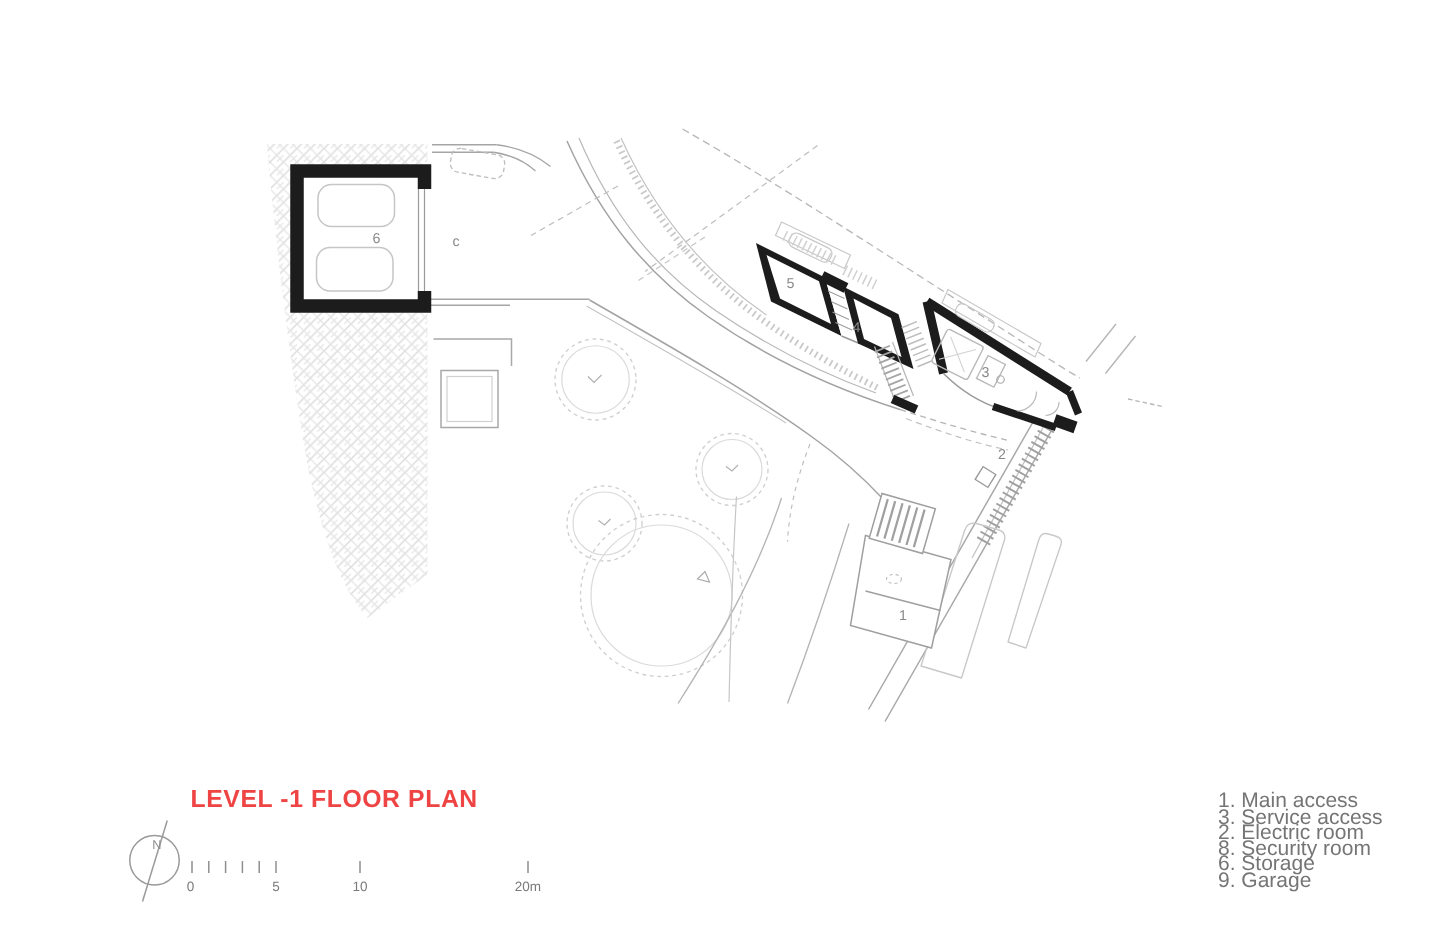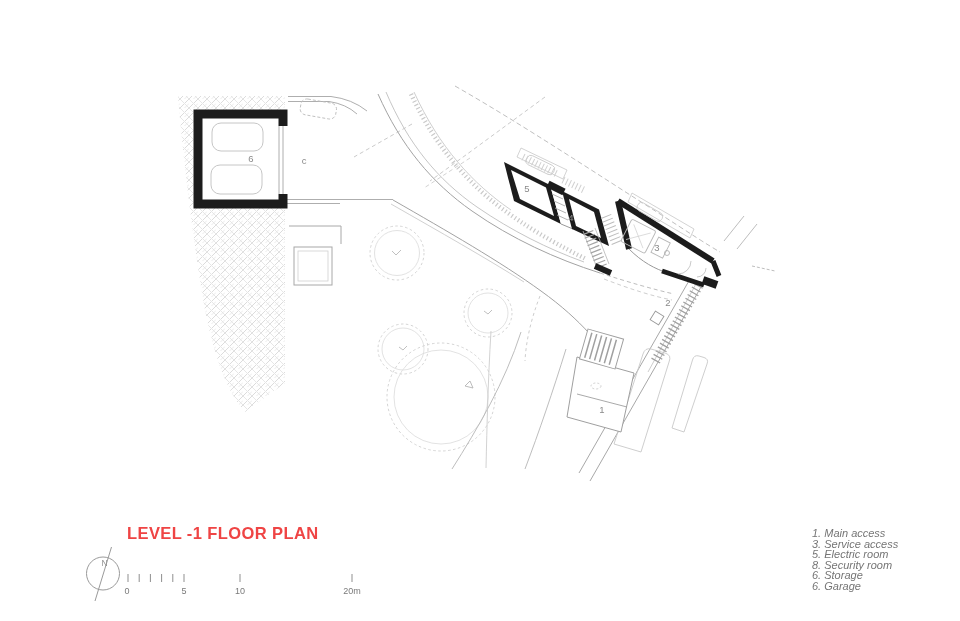--- a/index.html
+++ b/index.html
@@ -1,21 +1,21 @@
 <!DOCTYPE html>
 <html><head>
 <meta charset="utf-8">
 <style>
   html,body{margin:0;padding:0;background:#fff;}
   .canvas{position:relative;width:960px;height:621px;background:#ffffff;overflow:hidden;
           font-family:"Liberation Sans",sans-serif;}
   .plan-svg{position:absolute;left:0;top:0;}
   .title-block{position:absolute;left:127px;top:524px;color:#ef4444;font-size:16.5px;
                letter-spacing:0.4px;white-space:nowrap;font-weight:bold;}
-  .legend{position:absolute;left:812px;top:528px;color:#757575;font-size:11px;line-height:10.6px;font-style:italic;}
+  .legend{position:absolute;left:812px;top:528px;color:#757575;font-size:14px;line-height:10.6px;}
   .legend div{white-space:nowrap;}
   svg text{font-family:"Liberation Sans",sans-serif;}
 </style>
 </head>
 <body>
 
 <div class="canvas">
 
 <svg class="plan-svg" width="960" height="621" viewBox="0 0 960 621">
   <defs>
@@ -195,19 +195,19 @@
       <text x="352" y="594">20m</text>
     </g>
   </g>
 </svg>
 
 <div class="title-block">LEVEL -1 FLOOR PLAN</div>
 
 <div class="legend">
   <div>1. Main access</div>
   <div>3. Service access</div>
-  <div>5. Electric room</div>
+  <div>2. Electric room</div>
   <div>8. Security room</div>
   <div>6. Storage</div>
-  <div>6. Garage</div>
+  <div>9. Garage</div>
 </div>
 
 </div>
 
 </body></html>

